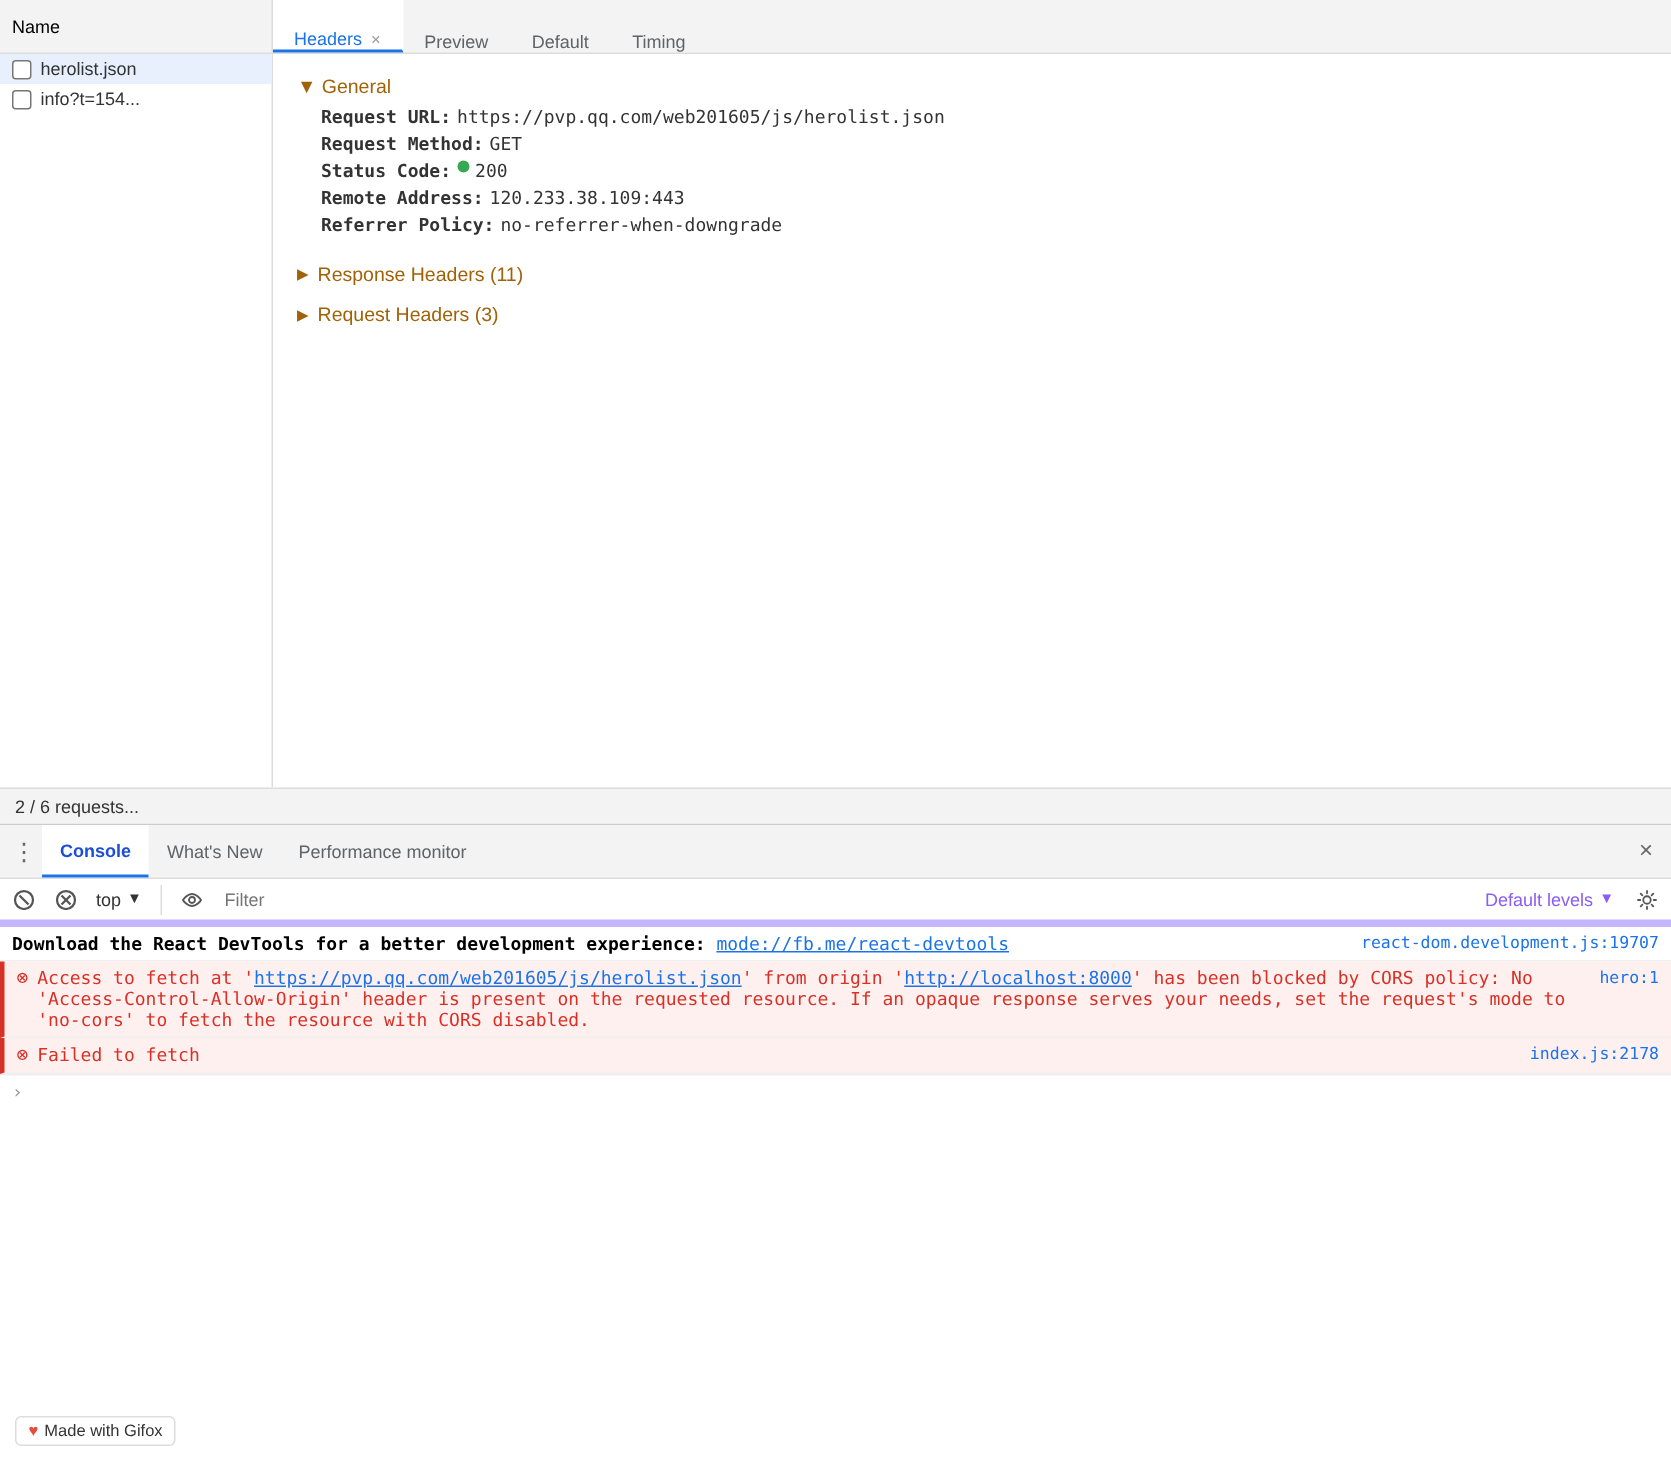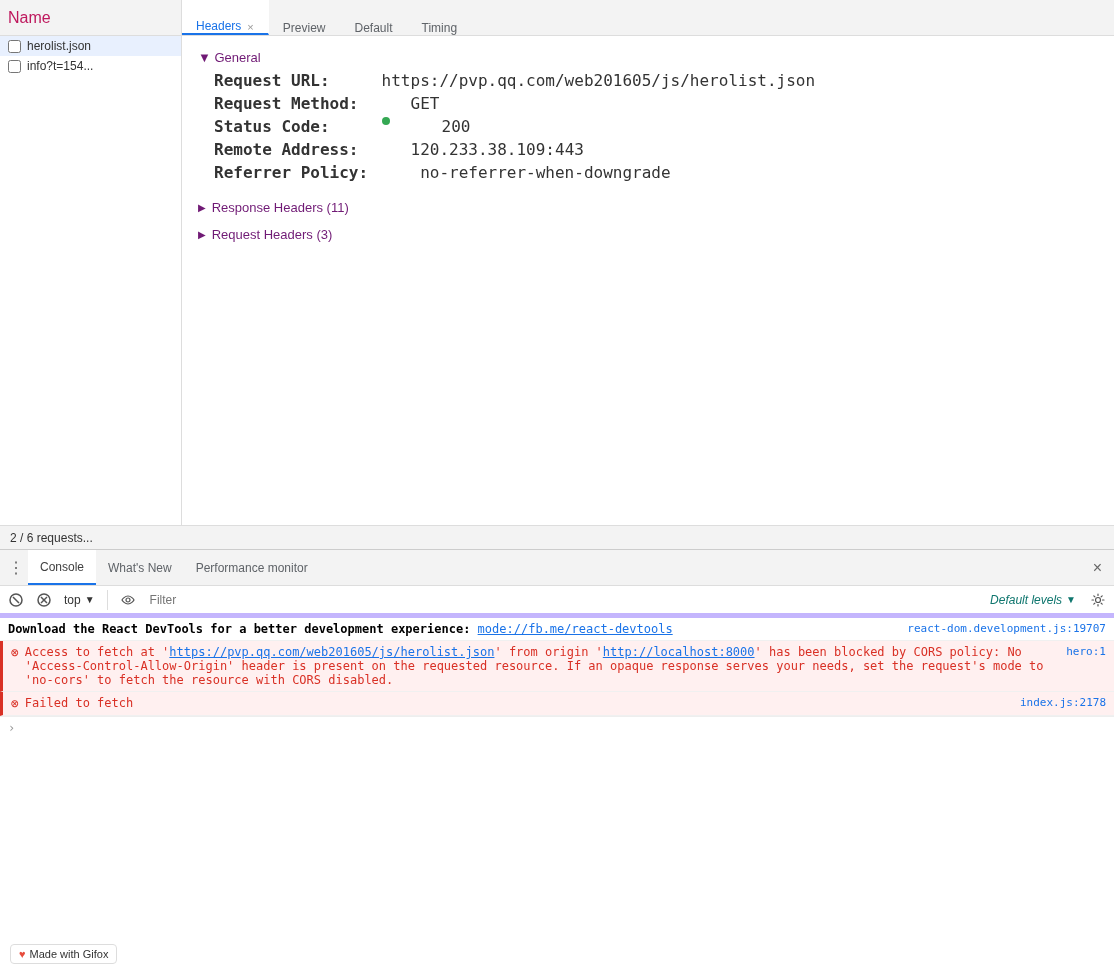--- a/index.html
+++ b/index.html
@@ -27,22 +27,22 @@
       border-bottom: 1px solid #ddd;
       background: #f3f3f3;
       height: 36px;
       flex-shrink: 0;
     }
 
     .tab-bar .name-col {
       width: 182px;
       border-right: 1px solid #ddd;
       padding: 0 8px;
-      font-size: 16px;
-      color: #be185d;
+      font-size: 12px;
+      color: #000000;
       display: flex;
       align-items: center;
       height: 100%;
       flex-shrink: 0;
     }
 
     .tab-bar .tabs {
       display: flex;
       align-items: center;
       height: 100%;
@@ -116,22 +116,21 @@
       overflow-y: auto;
       font-size: 12px;
       color: #333;
     }
 
     .field-row {
       display: flex;
       margin-bottom: 4px;
       padding-left: 16px;
       font-family: monospace;
-      font-size: 16px;
-      gap: 48px;
+      font-size: 12px;
     }
 
     .field-label {
       font-weight: 600;
       margin-right: 4px;
       white-space: nowrap;
       color: #333;
     }
 
     .field-value {
@@ -147,21 +146,21 @@
       border-radius: 50%;
       margin-right: 4px;
     }
 
     .collapsible-header {
       display: flex;
       align-items: center;
       cursor: pointer;
       padding: 6px 0;
       font-size: 13px;
-      color: #701a75;
+      color: #a16207;
       text-align: center;
     }
 
     .collapsible-header .arrow {
       margin-right: 6px;
       font-size: 10px;
     }
 
     
     .status-bar {
@@ -209,23 +208,24 @@
       padding: 0 12px;
       height: 100%;
       display: flex;
       align-items: center;
       cursor: pointer;
       font-size: 12px;
       color: #5f6368;
     }
 
     .console-tab.active {
-      color: #404040;
+      color: #1d4ed8;
       border-bottom: 2px solid #1a73e8;
       background: #fff;
+      font-weight: bold;
     }
 
     .console-close {
       margin-left: auto;
       padding: 0 8px;
       cursor: pointer;
       color: #666;
       font-size: 16px;
     }
 
@@ -276,25 +276,24 @@
       outline: none;
       font-size: 12px;
       color: #333;
       padding: 2px 6px;
     }
 
     .levels-select {
       display: flex;
       align-items: center;
       font-size: 12px;
-      color: #0f766e;
+      color: #8b5cf6;
       cursor: pointer;
       padding: 0 6px;
       margin-left: auto;
-      font-style: italic;
     }
 
     .gear-btn {
       width: 24px;
       height: 24px;
       display: flex;
       align-items: center;
       justify-content: center;
       cursor: pointer;
       color: #555;

